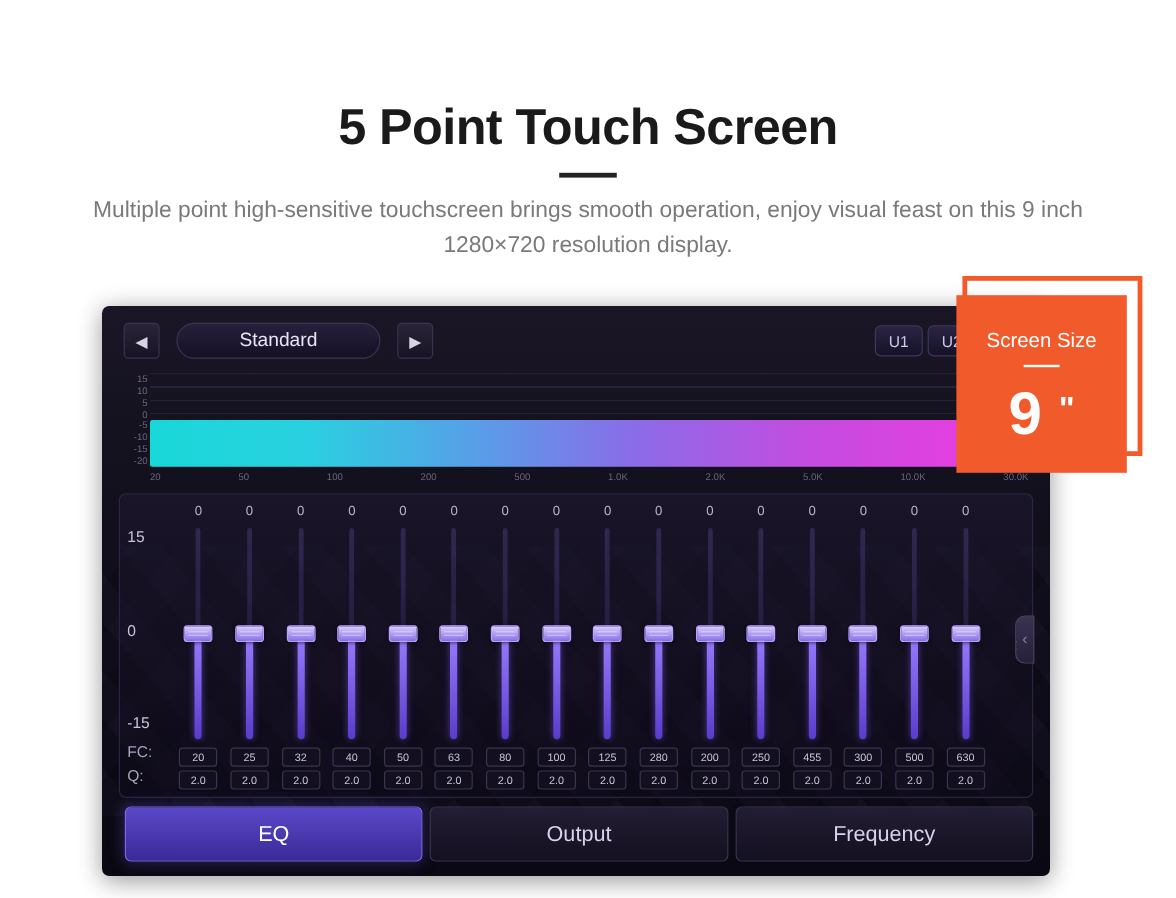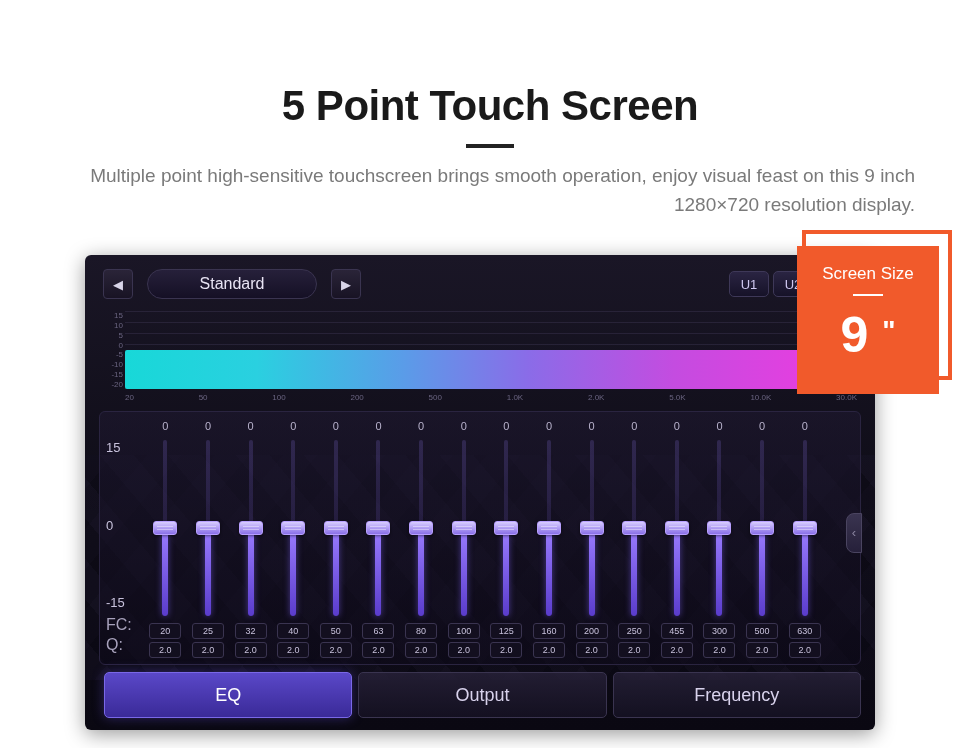--- a/index.html
+++ b/index.html
@@ -19,21 +19,21 @@
   margin-top: 82px;
   letter-spacing: -0.5px;
 }
 .title-divider {
   width: 48px;
   height: 4px;
   background: #222;
   margin: 14px auto 14px;
 }
 .page-subtitle {
-  text-align: right;
+  text-align: center;
   font-size: 19px;
   color: #7a7a7a;
   line-height: 1.5;
   max-width: 850px;
   margin: 0 auto;
 }
 .device-wrap {
   position: absolute;
   left: 85px;
   top: 255px;
@@ -175,21 +175,21 @@
 .slider-knob::after { bottom: 4px; }
 .fc-box, .q-box {
   width: 32px; height: 16px; margin-top: 3px;
   background: rgba(20,16,32,0.8);
   border: 1px solid #3a3450;
   border-radius: 3px;
   font-size: 9px; color: #c8c2dc;
   display: flex; align-items: center; justify-content: center;
 }
 .eq-rowlabel {
-  position: absolute; left: 6px; color: #a8a2bc; font-size: 16px;
+  position: absolute; left: 6px; color: #a8a2bc; font-size: 13px;
 }
 .eq-fc-label { bottom: 30px; }
 .eq-q-label { bottom: 10px; }
 .eq-arrow {
   position: absolute; right: 8px; top: 50%; transform: translateY(-50%);
   color: #7a7494; font-size: 20px;
 }
 .side-handle {
   position: absolute; right: -2px; top: 40%;
   width: 16px; height: 40px;
@@ -228,21 +228,21 @@
   position: absolute; right: 0; top: 0;
   width: 150px; height: 150px;
   border: 4px solid #f15a2b;
 }
 .badge-front {
   position: absolute; left: 0; top: 16px;
   width: 142px; height: 148px;
   background: #f15a2b;
   color: #fff;
   text-align: center;
-  padding-top: 18px;
+  padding-top: 28px;
 }
 .badge-title { font-size: 17px; }
 .badge-div { width: 30px; height: 2px; background: #fff; margin: 10px auto; }
 .badge-val { font-size: 50px; font-weight: 700; }
 .badge-unit { font-size: 28px; font-weight: 700; margin-left: 14px; vertical-align: 12px; }
 </style>
 </head>
 <body>
 
 <h1 class="page-title">5 Point Touch Screen</h1>
@@ -383,21 +383,21 @@
             </div>
             <div class="fc-box">125</div>
             <div class="q-box">2.0</div>
           </div>
           <div class="slider-col">
             <div class="slider-val">0</div>
             <div class="slider-track">
               <div class="slider-fill"></div>
               <div class="slider-knob"></div>
             </div>
-            <div class="fc-box">160</div>
+            <div class="fc-box">280</div>
             <div class="q-box">2.0</div>
           </div>
           <div class="slider-col">
             <div class="slider-val">0</div>
             <div class="slider-track">
               <div class="slider-fill"></div>
               <div class="slider-knob"></div>
             </div>
             <div class="fc-box">200</div>
             <div class="q-box">2.0</div>

